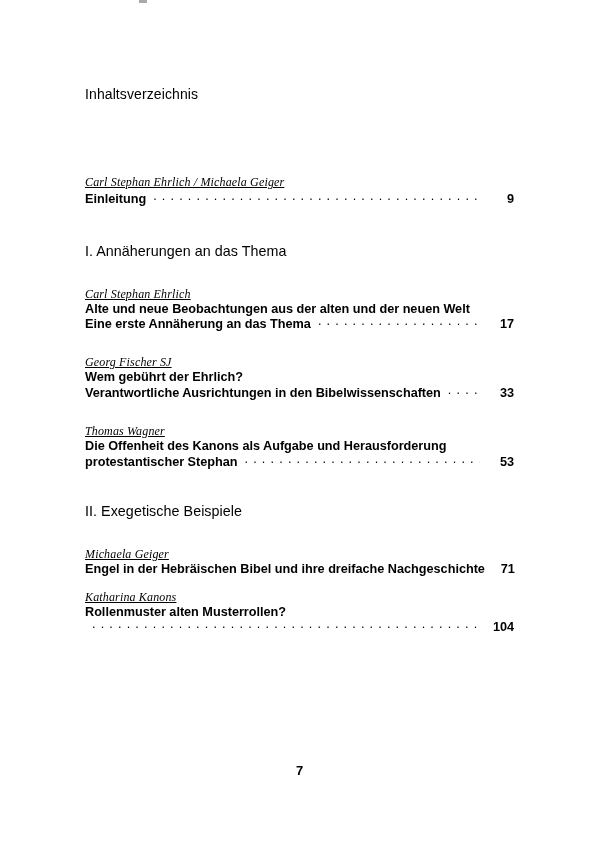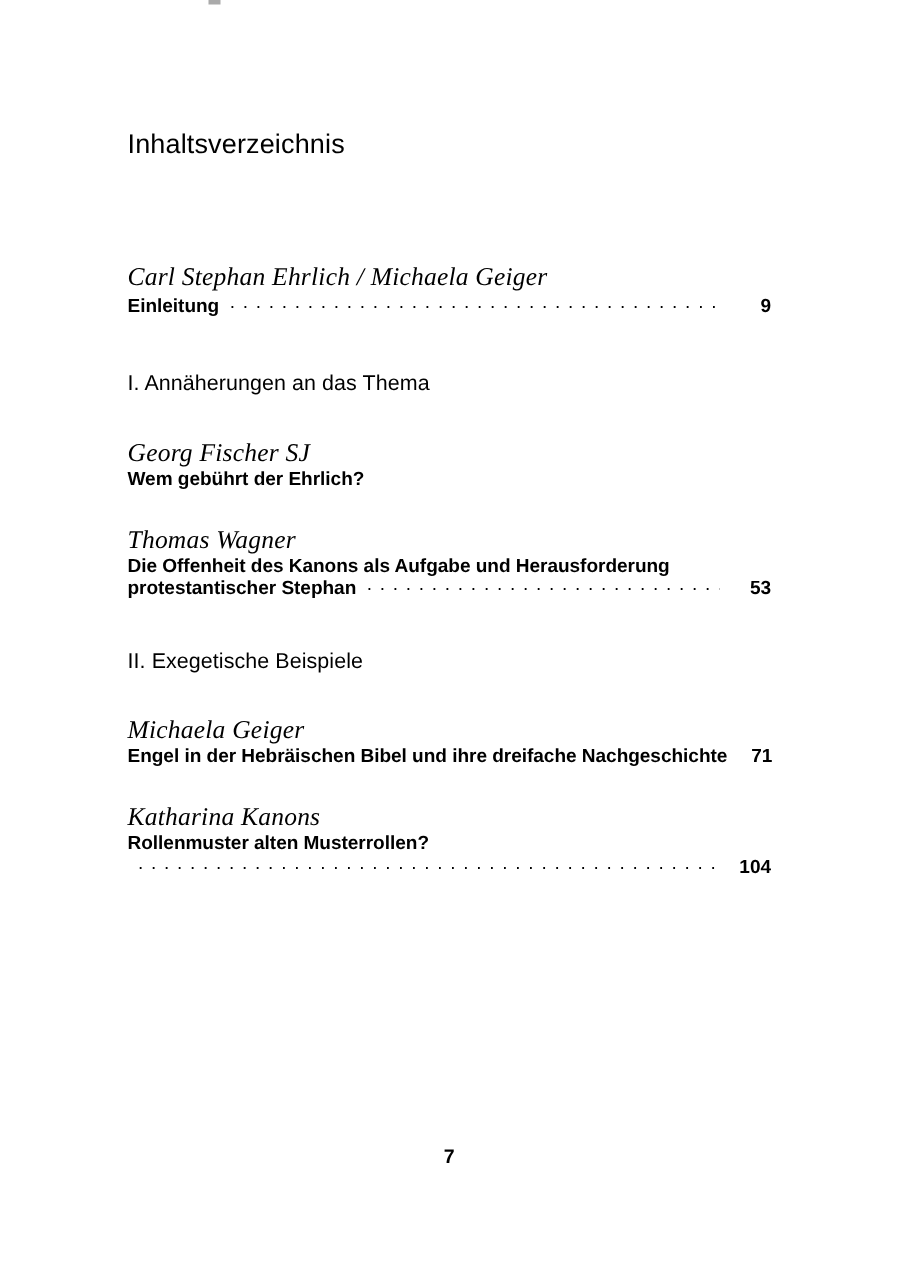--- a/index.html
+++ b/index.html
@@ -32,21 +32,21 @@
     left: 85px;
     top: 0;
     width: 429px;   
     height: 846px;
   }
 
   .toc-title {
     position: absolute;
     left: 0;
     top: 86px;
-    font-size: 18px;
+    font-size: 14px;
     font-weight: 400;
     letter-spacing: 0.1px;
     white-space: nowrap;
   }
 
   .toc-body {
     position: absolute;
     left: 0;
     top: 175px;
     width: 429px;
@@ -58,24 +58,25 @@
     letter-spacing: 0.05px;
     white-space: nowrap;
     margin: 0;
   }
 
   .entry { margin: 0; }
 
   .entry-author {
     font-family: "Liberation Serif", serif;
     font-style: italic;
-    font-size: 17px;
+    font-size: 12px;
     letter-spacing: 0.15px;
     white-space: nowrap;
     margin: 0;
+    text-decoration: underline;
   }
 
   .entry-line {
     display: flex;
     align-items: baseline;
     font-size: 12.7px;
     font-weight: 600;
     letter-spacing: -0.02px;
     margin: 0;
     white-space: nowrap;
@@ -140,38 +141,54 @@
       <div class="entry" style="margin-top: 0px; margin-bottom: 37px;">
         <div class="entry-author">Carl Stephan Ehrlich / Michaela Geiger</div>
         <div class="entry-line">
           <span class="line-text">Einleitung</span>
           <span class="leader"></span>
           <span class="page-num">9</span>
         </div>
       </div>
       <div class="section-heading" style="margin-top: 0px; margin-bottom: 28px;">I. Annäherungen an das Thema</div>
       <div class="entry" style="margin-top: 0px; margin-bottom: 24px;">
+        <div class="entry-author">Carl Stephan Ehrlich</div>
+        <div class="entry-line">
+          <span class="line-text">Alte und neue Beobachtungen aus der alten und der neuen Welt</span>
+        </div>
+        <div class="entry-line">
+          <span class="line-text">Eine erste Annäherung an das Thema</span>
+          <span class="leader"></span>
+          <span class="page-num">17</span>
+        </div>
+      </div>
+      <div class="entry" style="margin-top: 0px; margin-bottom: 24px;">
         <div class="entry-author">Georg Fischer SJ</div>
         <div class="entry-line">
           <span class="line-text">Wem gebührt der Ehrlich?</span>
+        </div>
+        <div class="entry-line">
+          <span class="line-text">Verantwortliche Ausrichtungen in den Bibelwissenschaften</span>
+          <span class="leader"></span>
+          <span class="page-num">33</span>
         </div>
       </div>
       <div class="entry" style="margin-top: 0px; margin-bottom: 34px;">
         <div class="entry-author">Thomas Wagner</div>
         <div class="entry-line">
           <span class="line-text">Die Offenheit des Kanons als Aufgabe und Herausforderung</span>
         </div>
         <div class="entry-line">
           <span class="line-text">protestantischer Stephan</span>
           <span class="leader"></span>
           <span class="page-num">53</span>
         </div>
       </div>
       <div class="section-heading" style="margin-top: 0px; margin-bottom: 28px;">II. Exegetische Beispiele</div>
-      <div class="entry" style="margin-top: 0px; margin-bottom: 24px;">
+      <div class="entry" style="margin-top: 0px; margin-bottom: 14px;">
         <div class="entry-author">Michaela Geiger</div>
         <div class="entry-line">
           <span class="line-text">Engel in der Hebräischen Bibel und ihre dreifache Nachgeschichte</span>
           <span class="spacer"></span>
           <span class="page-num">71</span>
         </div>
       </div>
       <div class="entry" style="margin-top: 0px; margin-bottom: 0px;">
         <div class="entry-author">Katharina Kanons</div>
         <div class="entry-line">

